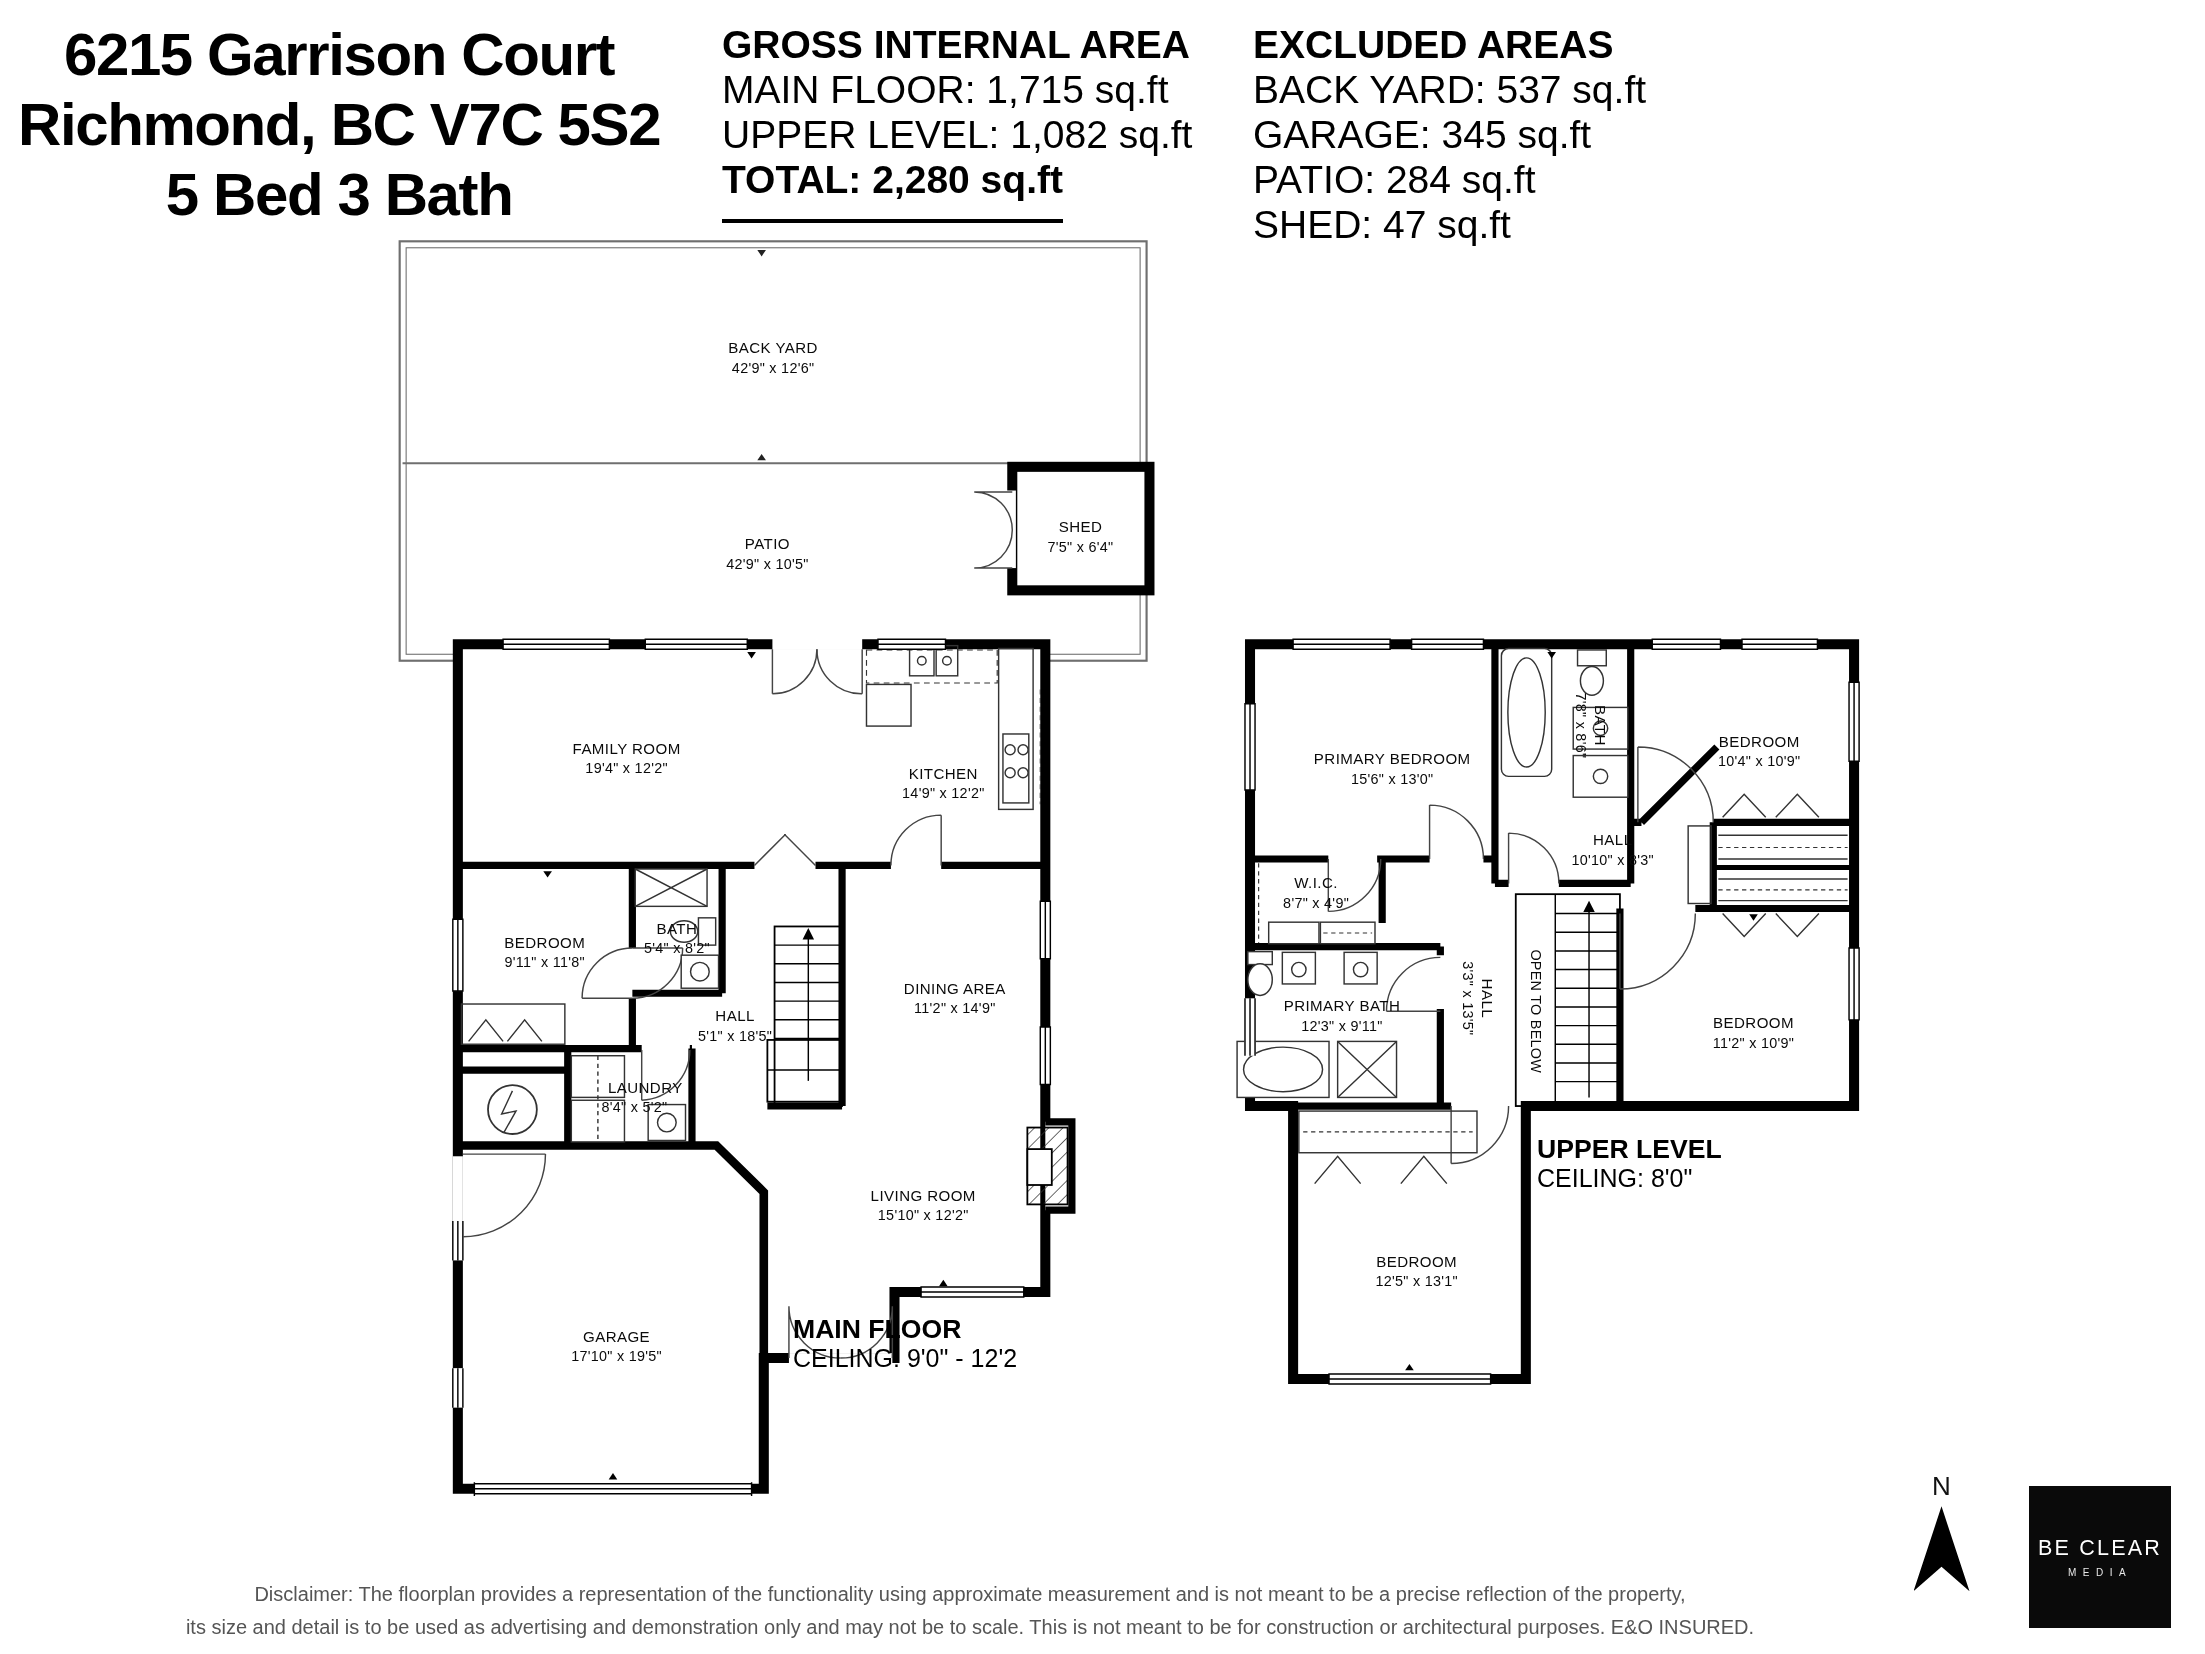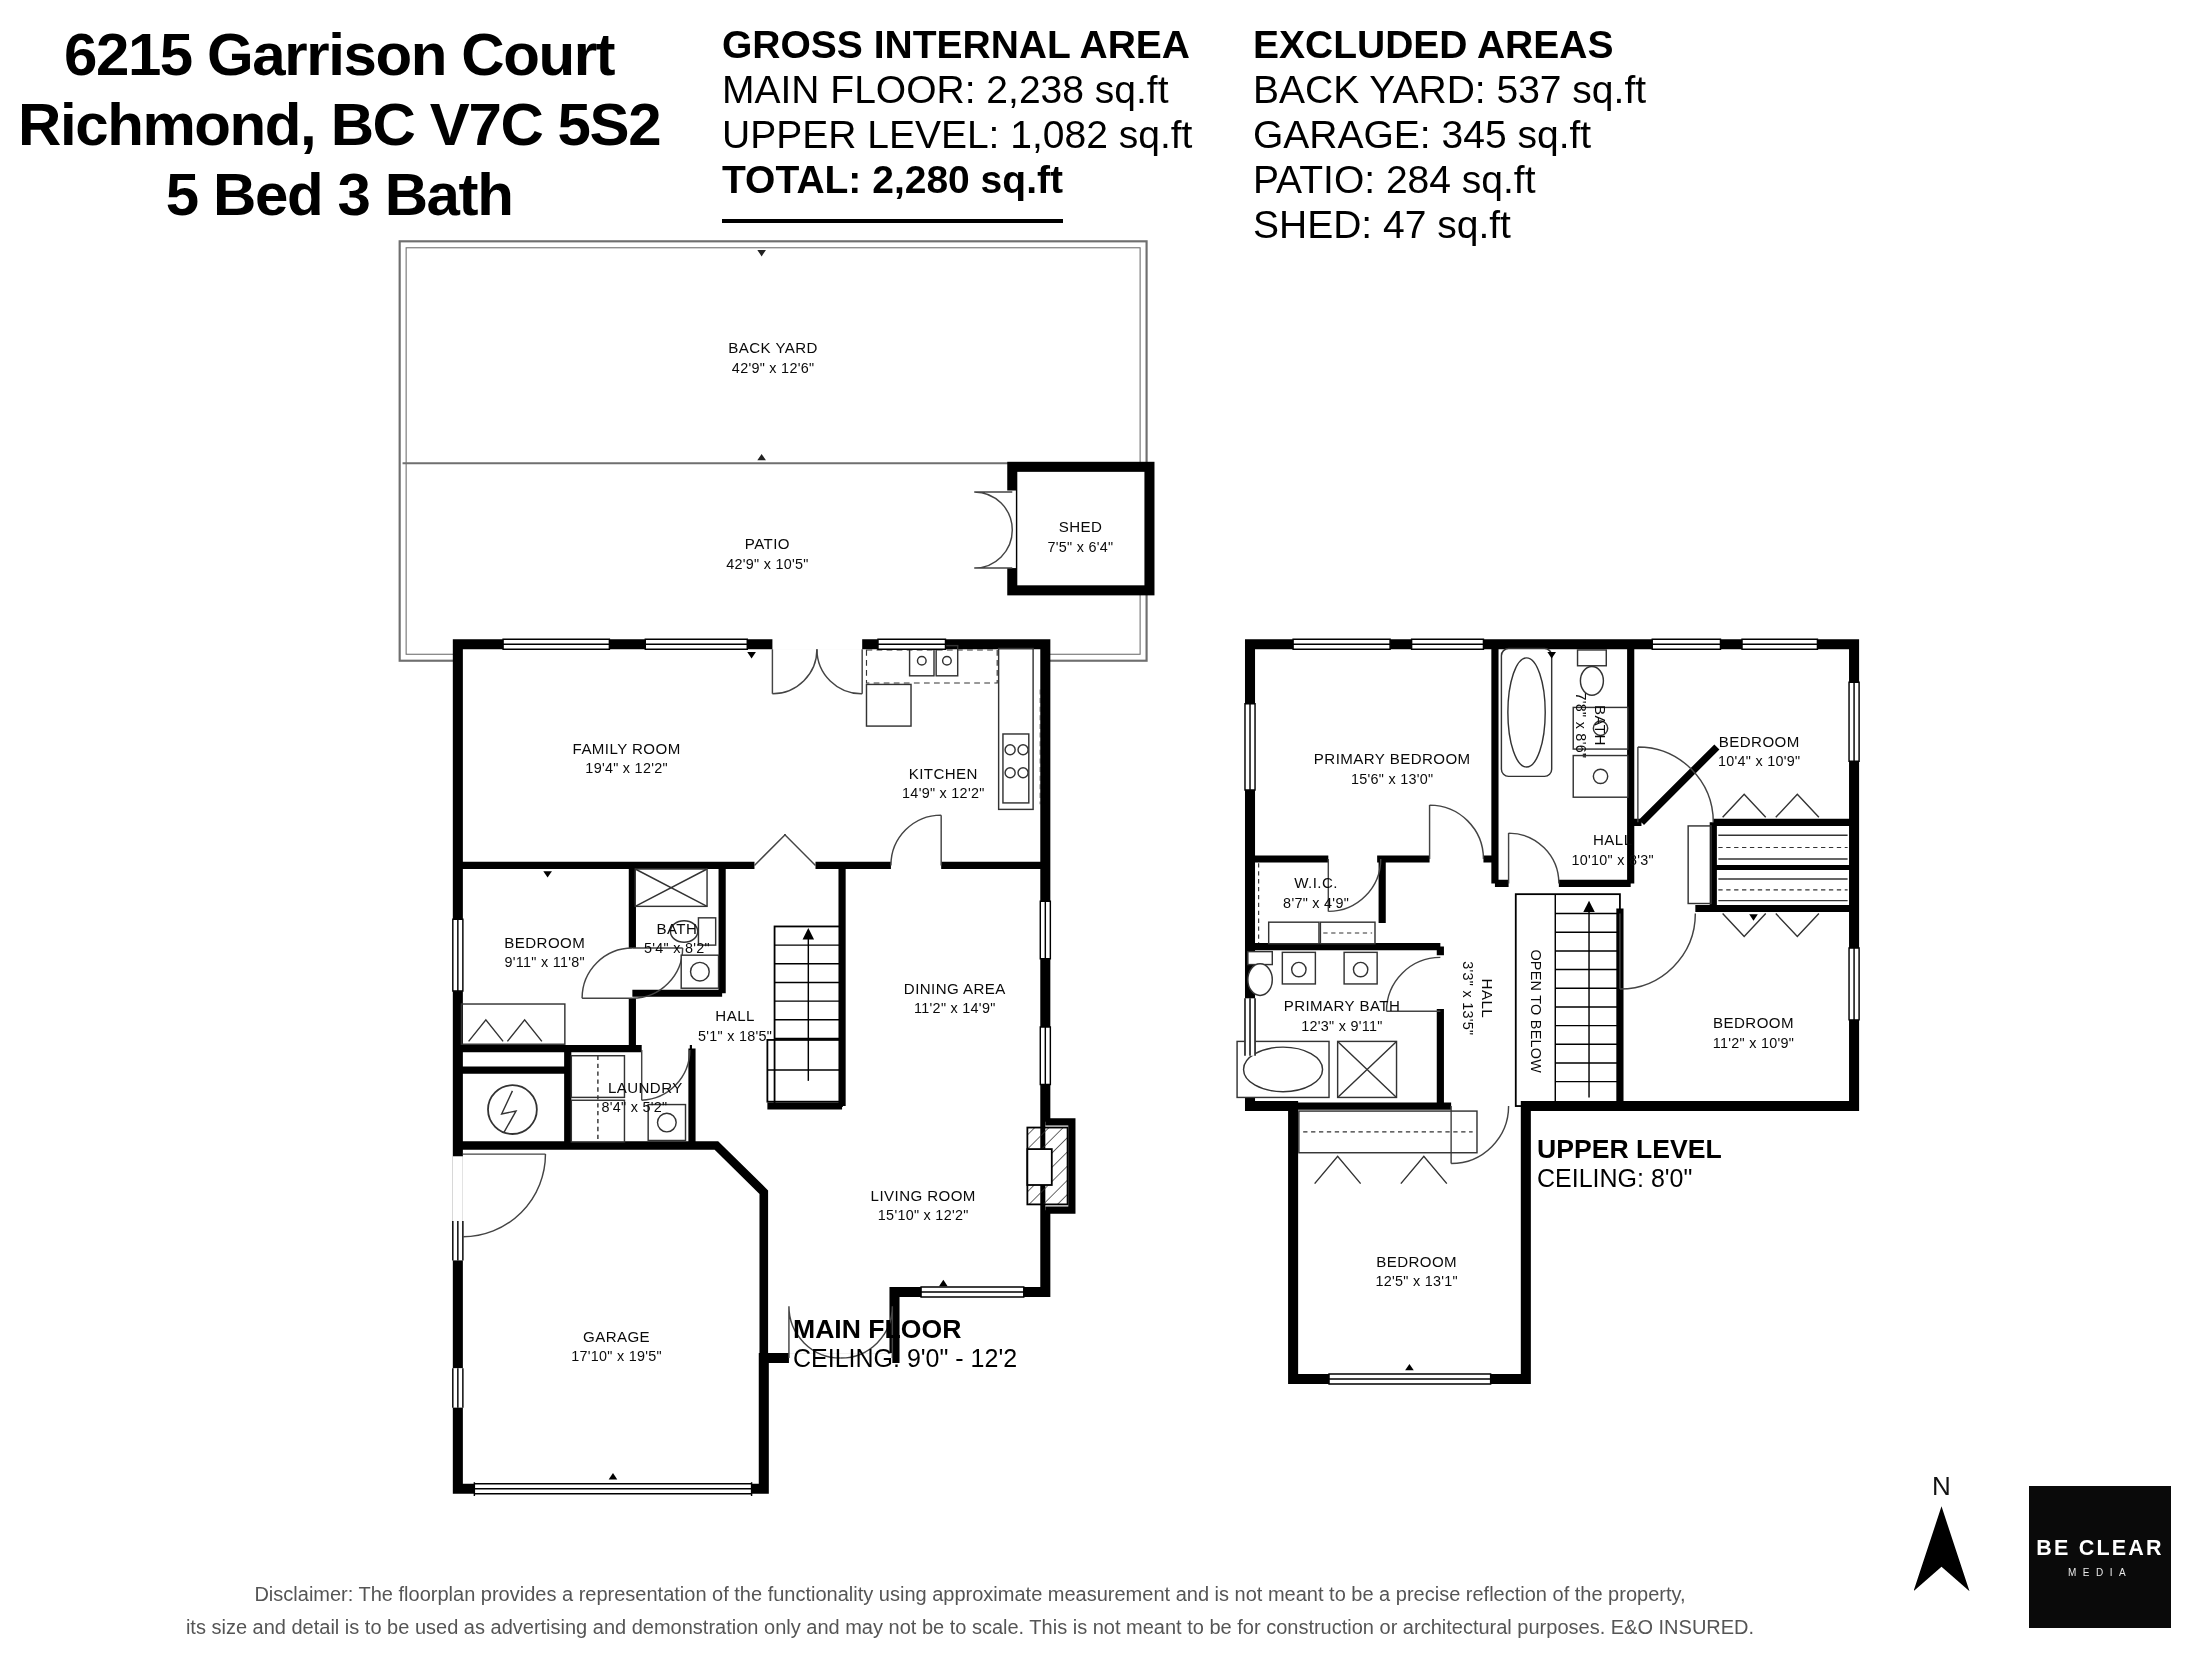--- a/index.html
+++ b/index.html
@@ -21,35 +21,35 @@
   text.rn{font-size:21px;letter-spacing:.6px;}
   text.rd{font-size:20px;letter-spacing:.4px;}
   
   .disclaimer{left:0;width:1940px;text-align:center;font-size:20px;line-height:33px;color:#555;}
   .compass{left:1910px;top:1471px;width:63px;text-align:center;}
   .compass .n{font-size:26px;color:#111;}
   .compass .arrow{margin:4.3px auto 0;width:56px;height:85px;background:#000;
     clip-path:polygon(50% 0%,100% 100%,50% 71%,0% 100%);}
   .logo{left:2029px;top:1486px;width:142px;height:142px;background:#0a0a0a;color:#fff;
     display:flex;flex-direction:column;align-items:center;justify-content:center;}
-  .logo .l1{font-size:21.5px;letter-spacing:2.2px;white-space:nowrap;font-weight:bold;}
+  .logo .l1{font-size:21.5px;letter-spacing:2.2px;white-space:nowrap;}
   .logo .l2{font-size:10px;letter-spacing:6.5px;margin-top:6px;color:#e8e8e8;text-align:right;}
 </style>
 </head>
 <body>
 
 <div class="abs addr">
   <div>6215 Garrison Court</div>
   <div>Richmond, BC V7C 5S2</div>
   <div>5 Bed 3 Bath</div>
 </div>
 
 <div class="abs areas gia">
   <div class="col-title">GROSS INTERNAL AREA</div>
-  <div>MAIN FLOOR: 2,238 sq.ft</div>
+  <div>MAIN FLOOR: 1,715 sq.ft</div>
   <div>UPPER LEVEL: 1,082 sq.ft</div>
   <div><span class="total-line">TOTAL: 2,280 sq.ft</span></div>
 </div>
 
 <div class="abs areas exa">
   <div class="col-title">EXCLUDED AREAS</div>
   <div>BACK YARD: 537 sq.ft</div>
   <div>GARAGE: 345 sq.ft</div>
   <div>PATIO: 284 sq.ft</div>
   <div>SHED: 47 sq.ft</div>

